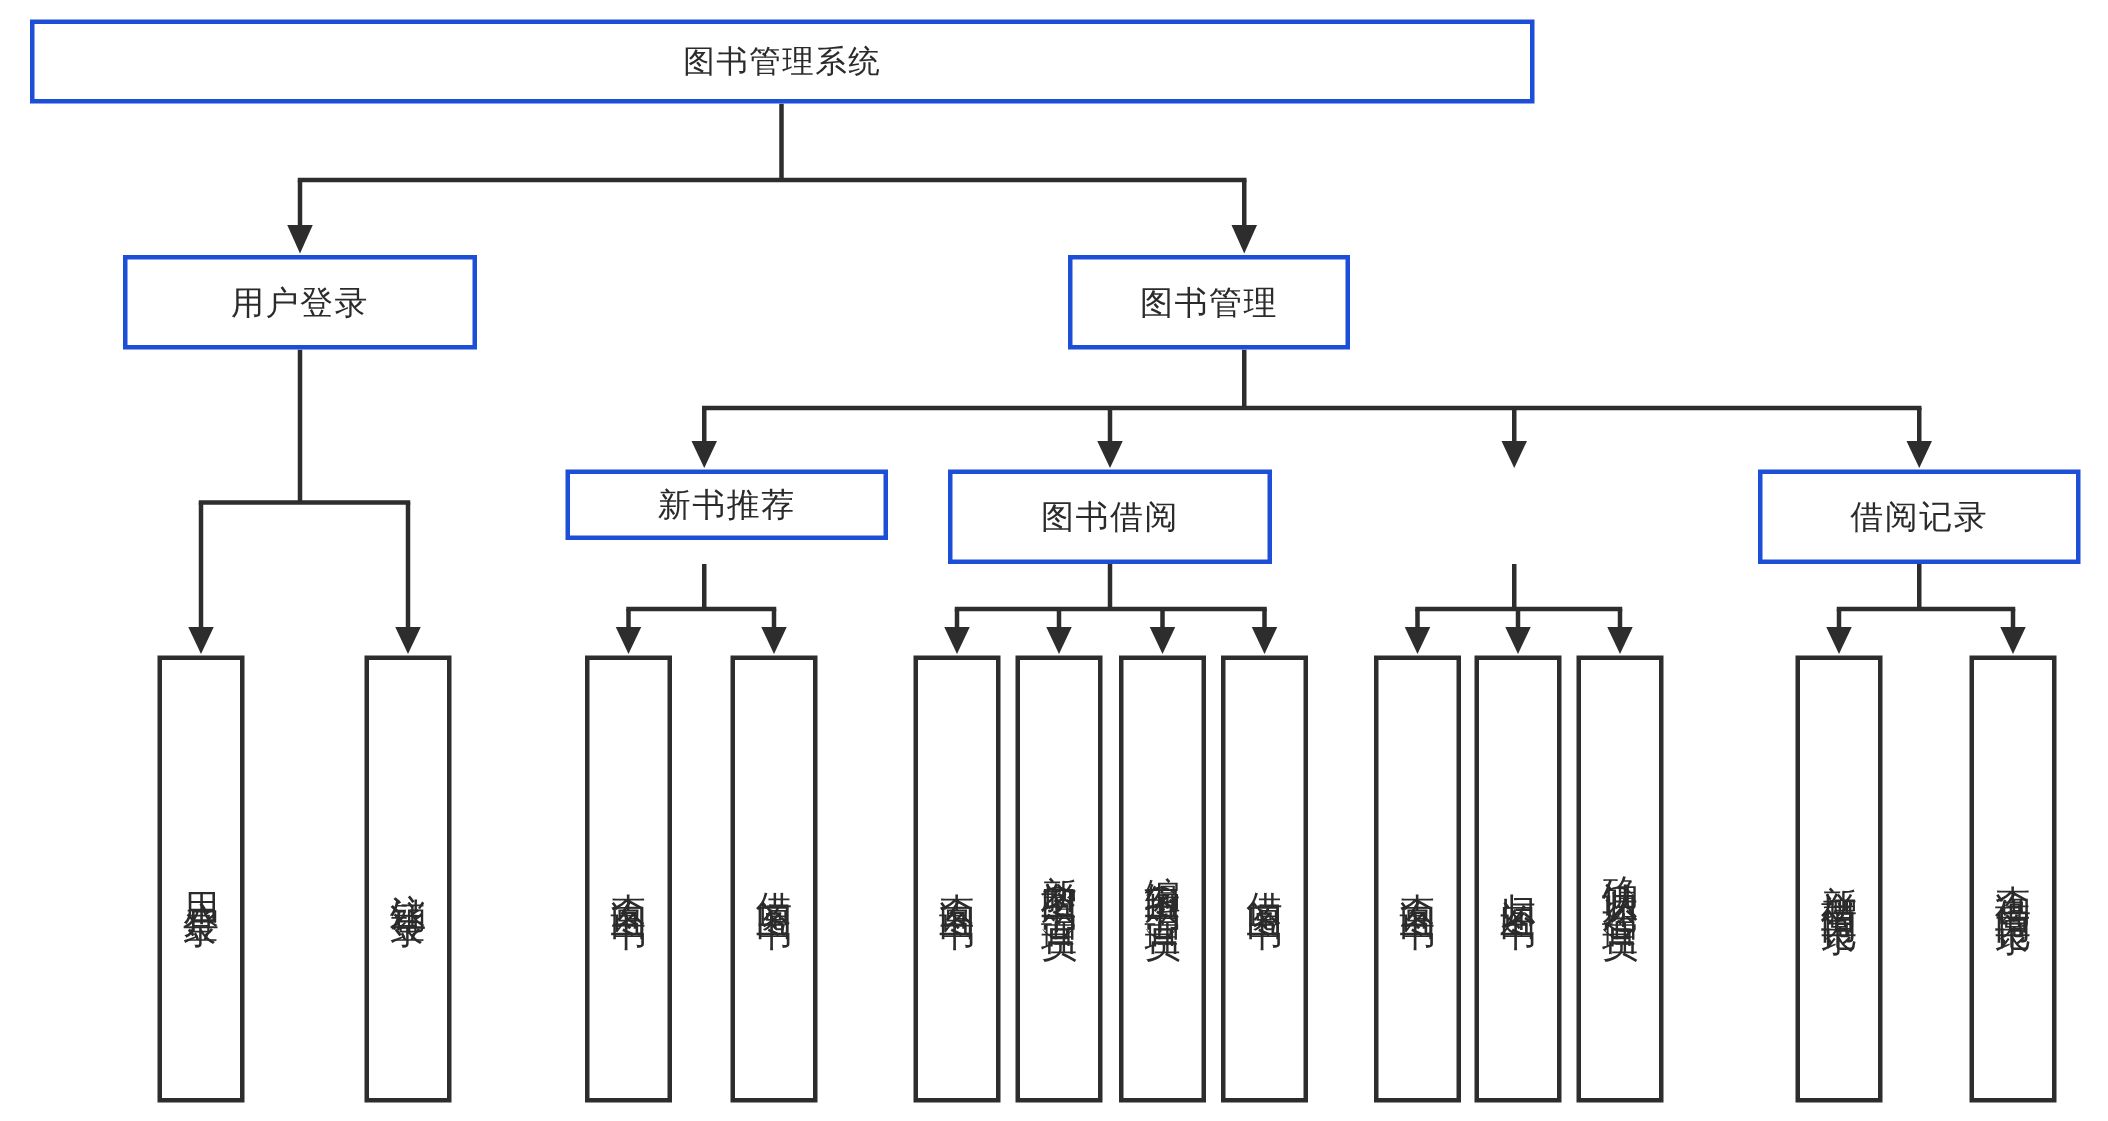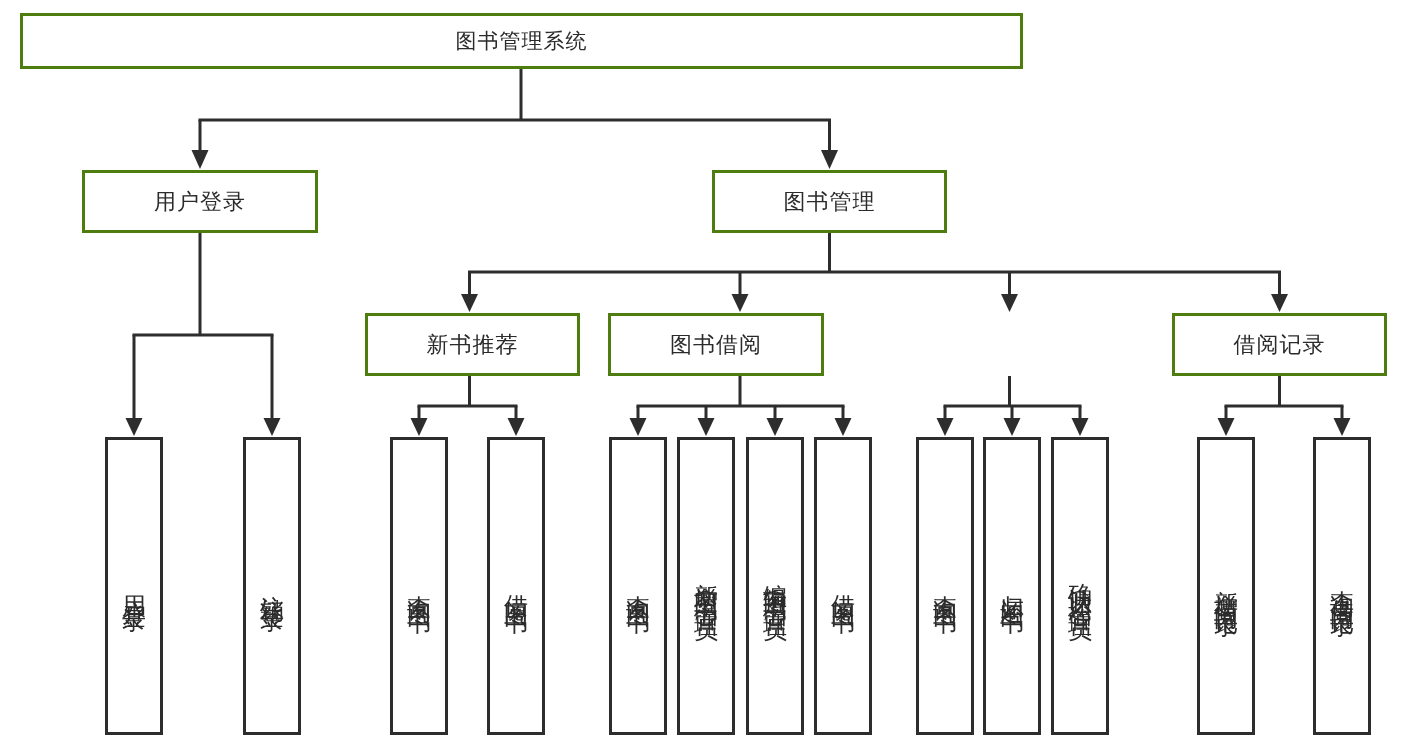--- a/index.html
+++ b/index.html
@@ -2,21 +2,21 @@
 <html><head>
 <meta charset="utf-8">
 <style>
   html,body{margin:0;padding:0;background:#ffffff;}
   #canvas{
     position:relative;width:1405px;height:747px;background:#ffffff;overflow:hidden;
     font-family:"DejaVu Sans","Liberation Sans",sans-serif;color:#2b2b2b;
   }
   #connectors{position:absolute;left:0;top:0;width:1405px;height:747px;z-index:1;}
   .box{
-    position:absolute;box-sizing:border-box;border:3px solid #4d7c0f;background:#ffffff;
+    position:absolute;box-sizing:border-box;border:3px solid #1d4ed8;background:#ffffff;
     display:flex;align-items:center;justify-content:center;z-index:2;
   }
   .h-label{font-size:22px;letter-spacing:1px;white-space:nowrap;}
   .root-label{font-size:21px;}
   .vbox{
     position:absolute;box-sizing:border-box;border:3px solid #2d2d2d;background:#ffffff;
     display:flex;align-items:center;justify-content:center;z-index:2;
   }
   .v-label{
     writing-mode:vertical-rl;text-orientation:mixed;
@@ -101,28 +101,28 @@
     </g>
   </svg>
 
   <div class="box" style="left:20px;top:13px;width:1003px;height:56px;">
     <span class="h-label root-label">图书管理系统</span>
   </div>
 
   <div class="box" style="left:82px;top:170px;width:236px;height:63px;">
     <span class="h-label">用户登录</span>
   </div>
-  <div class="box" style="left:712px;top:170px;width:235px;height:63px;">
+  <div class="box" style="left:712px;top:170px;width:188px;height:63px;">
     <span class="h-label">图书管理</span>
   </div>
 
-  <div class="box" style="left:365px;top:313px;width:215px;height:63px;">
+  <div class="box" style="left:377px;top:313px;width:215px;height:47px;">
     <span class="h-label">新书推荐</span>
   </div>
-  <div class="box" style="left:608px;top:313px;width:216px;height:63px;">
+  <div class="box" style="left:632px;top:313px;width:216px;height:63px;">
     <span class="h-label">图书借阅</span>
   </div>
   <div class="box" style="left:1172px;top:313px;width:215px;height:63px;">
     <span class="h-label">借阅记录</span>
   </div>
 
   <div class="vbox" style="left:105px;top:437px;width:58px;height:298px;">
     <span class="v-label">用户登录</span>
   </div>
   <div class="vbox" style="left:243px;top:437px;width:58px;height:298px;">

